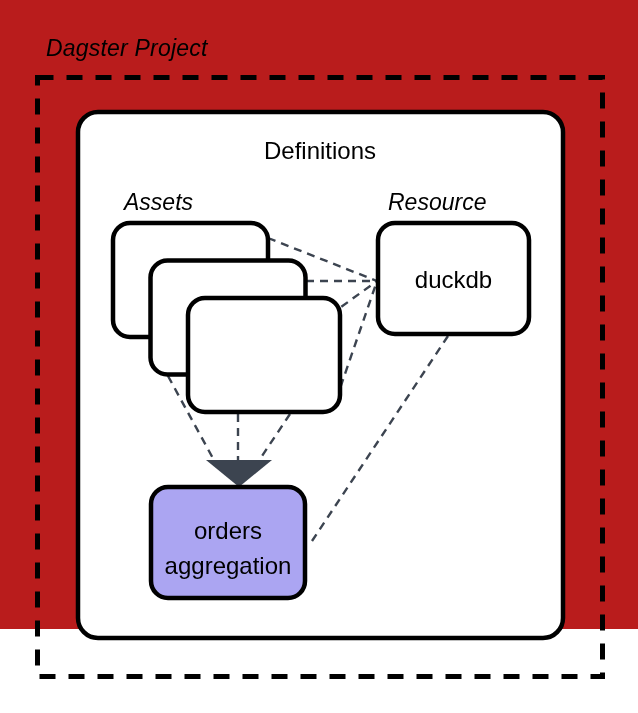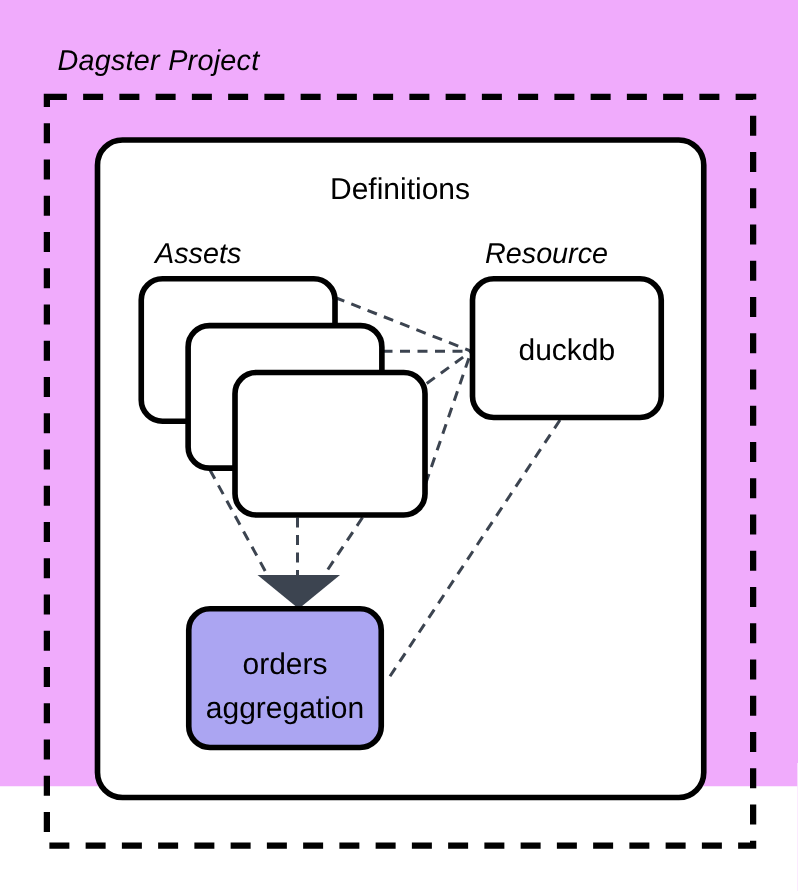--- a/index.html
+++ b/index.html
@@ -10,21 +10,21 @@
   body {
     width: 638px;
     height: 713px;
     font-family: "Liberation Sans", sans-serif;
     overflow: hidden;
   }
   #diagram-root {
     position: relative;
     width: 638px;
     height: 629px;
-    background: #f0abfc;
+    background: #b91c1c;
   }
   svg.diagram-canvas {
     position: absolute;
     top: 0;
     left: 0;
     width: 638px;
     height: 713px;
     display: block;
   }
   text {

